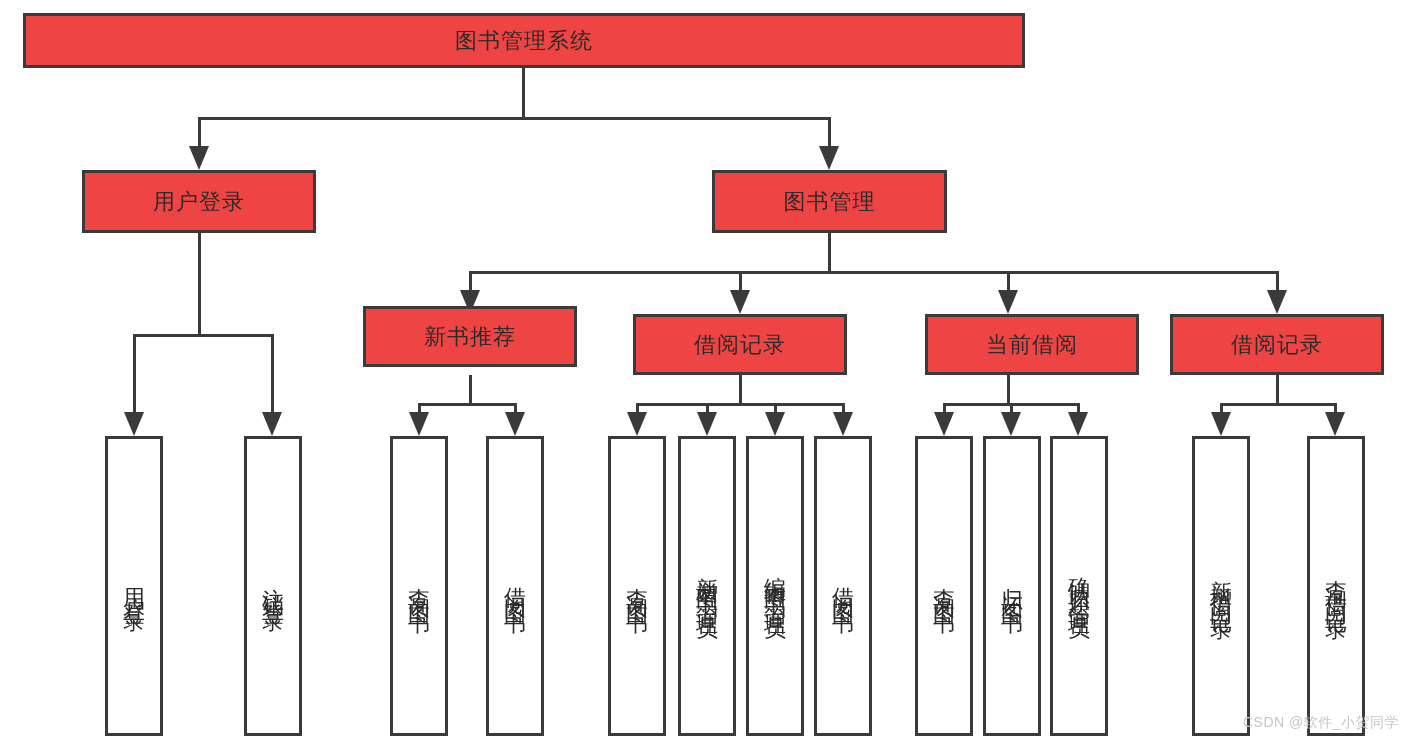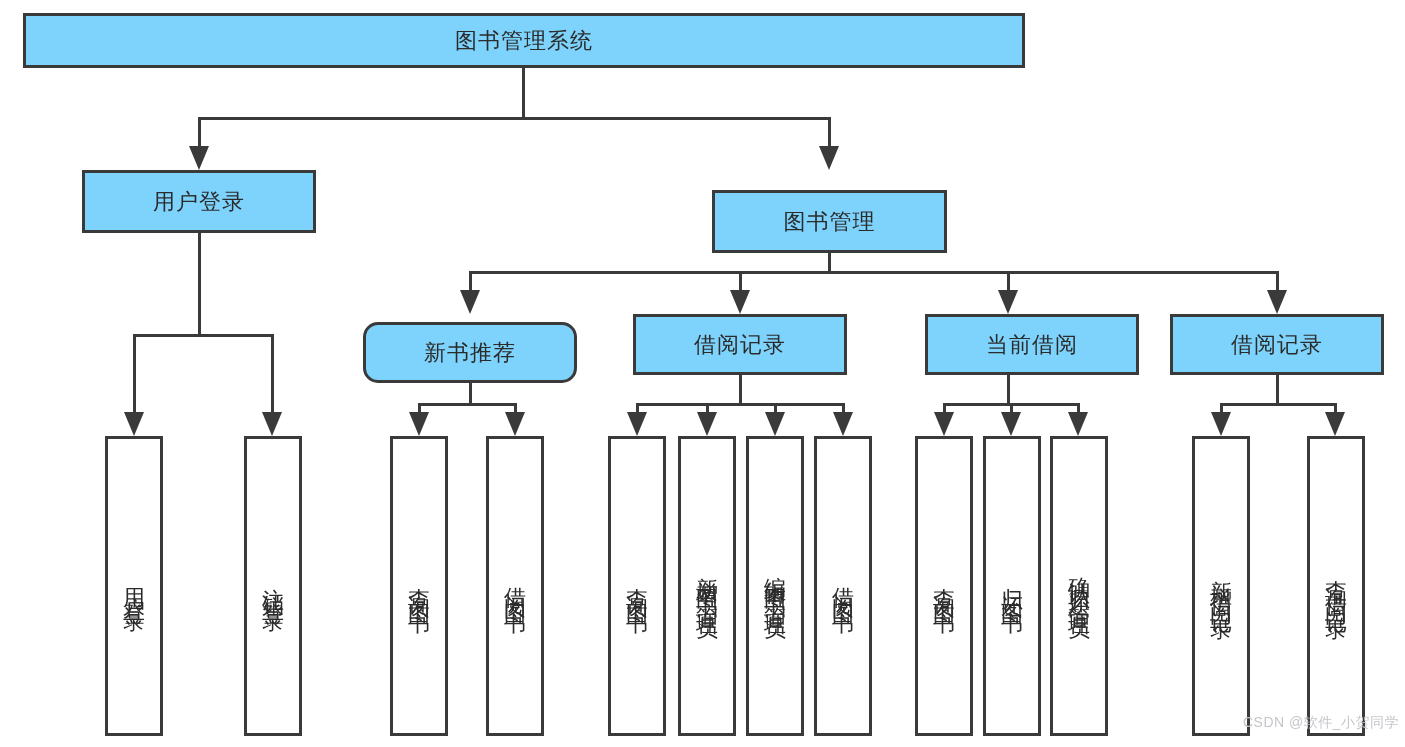--- a/index.html
+++ b/index.html
@@ -8,21 +8,21 @@
     width:1405px;height:747px;
     background:#ffffff;
     font-family:"Liberation Sans",sans-serif;
     overflow:hidden;
   }
   
   .hbox{
     position:absolute;
     box-sizing:border-box;
     border:3px solid #3a3a3a;
-    background:#7dd3fc;
+    background:#ef4444;
     display:flex;align-items:center;justify-content:center;
     font-size:22px;color:#2b2b2b;
     letter-spacing:1px;
     z-index:2;
   }
   
   .vbox{
     position:absolute;
     box-sizing:border-box;
     width:58px;height:300px;top:436px;
@@ -72,21 +72,21 @@
   <div class="vline" style="left:522px;top:68px;height:50px;"></div>
   <div class="hline" style="left:198px;top:117px;width:633px;"></div>
   <div class="vline" style="left:198px;top:117px;height:33px;"></div>
   <div class="arr" style="left:189px;top:146px;"></div>
   <div class="vline" style="left:828px;top:117px;height:33px;"></div>
   <div class="arr" style="left:819px;top:146px;"></div>
 
   <div class="hbox" style="left:82px;top:170px;width:234px;height:63px;">
     <span>用户登录</span>
   </div>
-  <div class="hbox" style="left:712px;top:170px;width:235px;height:63px;margin-top:20px;">
+  <div class="hbox" style="left:712px;top:170px;width:235px;height:63px;">
     <span>图书管理</span>
   </div>
 
   <div class="vline" style="left:198px;top:233px;height:104px;"></div>
   <div class="hline" style="left:133px;top:334px;width:140px;"></div>
   <div class="vline" style="left:133px;top:334px;height:80px;"></div>
   <div class="arr" style="left:124px;top:412px;"></div>
   <div class="vline" style="left:271px;top:334px;height:80px;"></div>
   <div class="arr" style="left:262px;top:412px;"></div>
 
@@ -94,21 +94,21 @@
   <div class="hline" style="left:469px;top:271px;width:810px;"></div>
   <div class="vline" style="left:469px;top:271px;height:20px;"></div>
   <div class="arr" style="left:460px;top:290px;"></div>
   <div class="vline" style="left:739px;top:271px;height:20px;"></div>
   <div class="arr" style="left:730px;top:290px;"></div>
   <div class="vline" style="left:1007px;top:271px;height:20px;"></div>
   <div class="arr" style="left:998px;top:290px;"></div>
   <div class="vline" style="left:1276px;top:271px;height:20px;"></div>
   <div class="arr" style="left:1267px;top:290px;"></div>
 
-  <div class="hbox" style="left:363px;top:322px;width:214px;height:61px;border-radius:15px;">
+  <div class="hbox" style="left:363px;top:306px;width:214px;height:61px;">
     <span>新书推荐</span>
   </div>
   <div class="hbox" style="left:633px;top:314px;width:214px;height:61px;">
     <span>借阅记录</span>
   </div>
   <div class="hbox" style="left:925px;top:314px;width:214px;height:61px;">
     <span>当前借阅</span>
   </div>
   <div class="hbox" style="left:1170px;top:314px;width:214px;height:61px;">
     <span>借阅记录</span>

